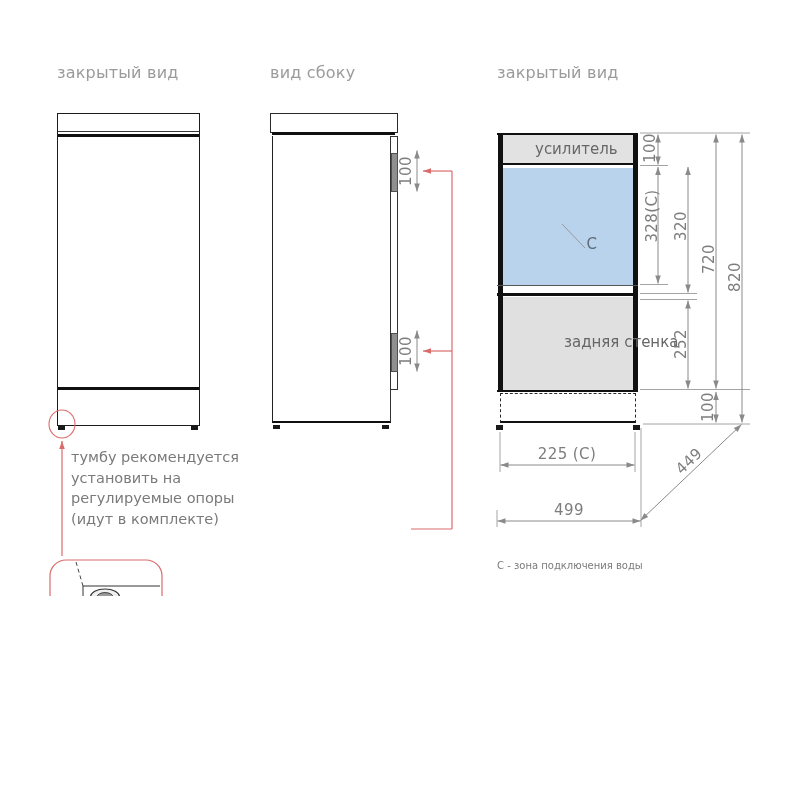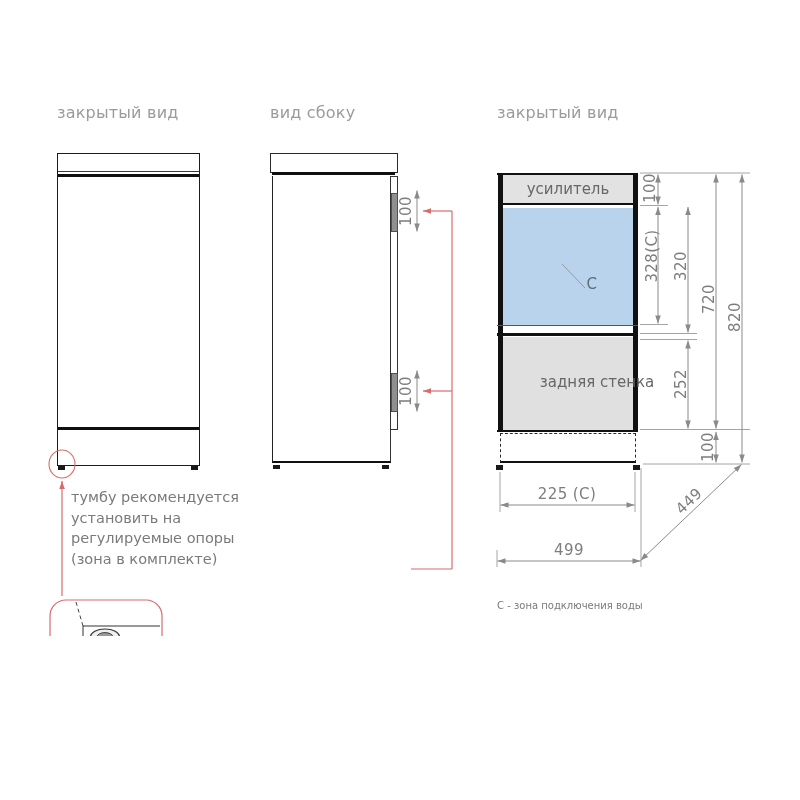--- a/index.html
+++ b/index.html
@@ -1,26 +1,26 @@
 <!DOCTYPE html>
 <html><head>
 <meta charset="utf-8">
 <style>
   html,body{margin:0;padding:0;background:#fff;}
   body{font-family:"DejaVu Sans","Liberation Sans",sans-serif;}
-  #canvas{position:relative;width:800px;height:596px;background:#ffffff;overflow:hidden;margin-top:40px;}
+  #canvas{position:relative;width:800px;height:596px;background:#ffffff;overflow:hidden;}
   .abs{position:absolute;}
   .title{position:absolute;font-size:16px;color:#9b9b9b;letter-spacing:.2px;}
   .note{position:absolute;font-size:14.5px;line-height:20.5px;color:#7a7a7a;white-space:pre-line;}
   .dim{position:absolute;width:0;height:0;}
   .dim span{position:absolute;font-size:15px;color:#7d7d7d;white-space:nowrap;letter-spacing:.4px;}
   .r90{transform:translate(-50%,-50%) rotate(-90deg);}
   .r0{transform:translate(-50%,-50%);}
   .r44{transform:translate(-50%,-50%) rotate(-44deg);}
-  .cablabel{position:absolute;font-size:15px;color:#676767;text-align:center;}
+  .cablabel{position:absolute;font-size:15px;color:#676767;padding-left:32px;}
   svg{position:absolute;left:0;top:0;pointer-events:none;}
 </style>
 </head>
 <body>
 
 <div id="canvas">
 
   <div class="abs" style="left:57px;top:113px;width:141px;height:311px;border:1.5px solid #1c1c1c;background:#fff;">
     <div class="abs" style="left:0;top:17px;width:100%;height:1px;background:#3a3a3a;"></div>
     <div class="abs" style="left:0;top:20px;width:100%;height:3px;background:#101010;"></div>
@@ -172,16 +172,16 @@
   <div class="dim" style="left:406px;top:171px;">
       <span class="r90">100</span>
     </div>
   <div class="dim" style="left:406px;top:351px;">
       <span class="r90">100</span>
     </div>
 
   <div class="note" style="left:71px;top:447px;width:170px;">тумбу рекомендуется
 установить на
 регулируемые опоры
-(зона в комплекте)</div>
+(идут в комплекте)</div>
   <div class="note" style="left:497px;top:556px;width:230px;font-size:10px;">С - зона подключения воды</div>
 
 </div>
 
 </body></html>

